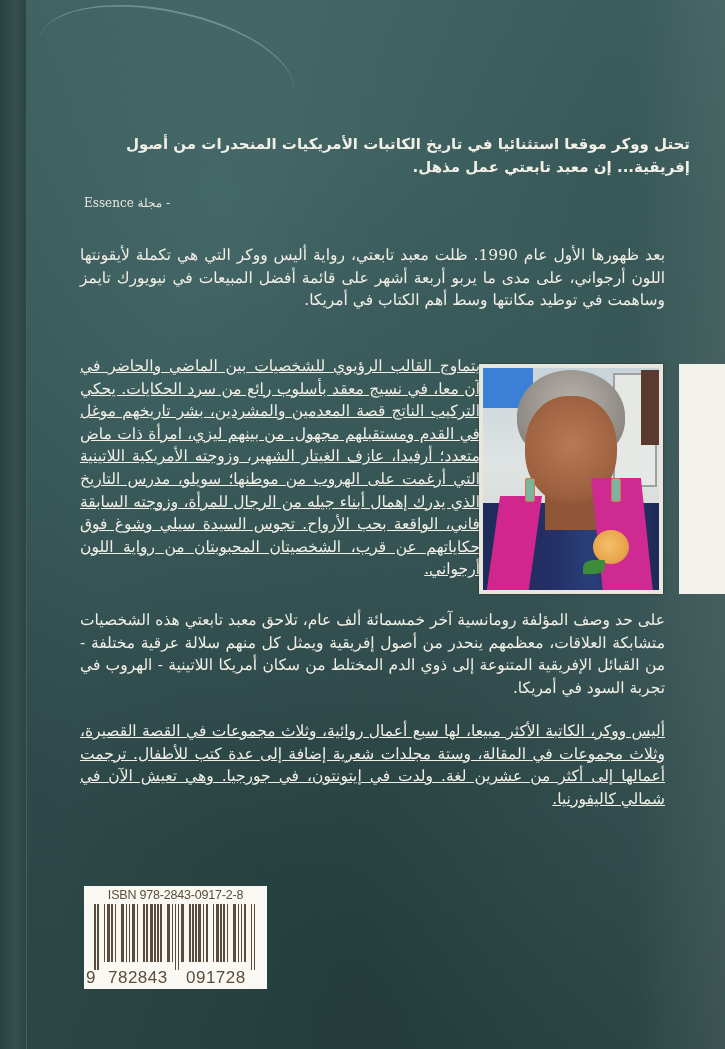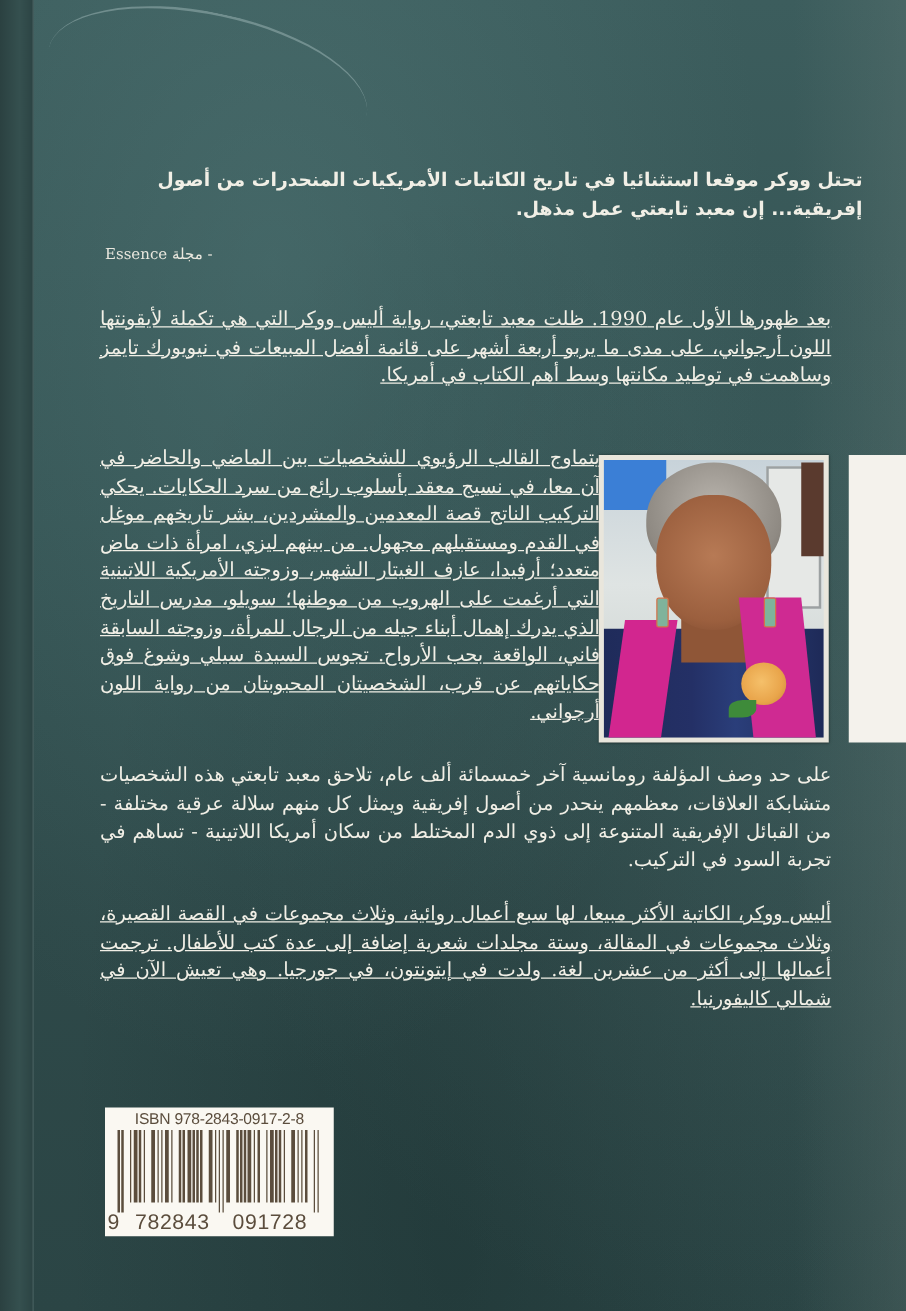--- a/index.html
+++ b/index.html
@@ -72,21 +72,21 @@
       font-size: 12px;
       direction: rtl;
     }
     .body-para {
       font-family: "DejaVu Serif", serif;
       font-size: 15.5px;
       line-height: 22.6px;
       text-align: justify;
       text-align-last: right;
     }
-    .p1 { right: 60px; top: 244px; width: 585px; text-decoration: underline; }
+    .p1 { right: 60px; top: 244px; width: 585px; }
     .p2 { right: 245px; top: 355px; width: 400px; text-decoration: underline; }
     .p3 { right: 60px; top: 609px; width: 585px; }
     .p4 { right: 60px; top: 720px; width: 585px; text-decoration: underline; }
 
     .photo-frame {
       position: absolute;
       left: 479px;
       top: 364px;
       width: 184px;
       height: 230px;
@@ -224,21 +224,21 @@
 <div class="cover">
   <div class="spine-edge"></div>
   <div class="scratch"></div>
   <div class="right-shade"></div>
 
   <div class="text quote">تحتل ووكر موقعا استثنائيا في تاريخ الكاتبات الأمريكيات المنحدرات من أصول إفريقية... إن معبد تابعتي عمل مذهل.</div>
   <div class="quote-source">- مجلة Essence</div>
 
   <div class="text body-para p1">بعد ظهورها الأول عام 1990. ظلت معبد تابعتي، رواية أليس ووكر التي هي تكملة لأيقونتها اللون أرجواني، على مدى ما يربو أربعة أشهر على قائمة أفضل المبيعات في نيويورك تايمز وساهمت في توطيد مكانتها وسط أهم الكتاب في أمريكا.</div>
   <div class="text body-para p2">يتماوج القالب الرؤيوي للشخصيات بين الماضي والحاضر في آن معا، في نسيج معقد بأسلوب رائع من سرد الحكايات. يحكي التركيب الناتج قصة المعدمين والمشردين، بشر تاريخهم موغل في القدم ومستقبلهم مجهول. من بينهم ليزي، امرأة ذات ماض متعدد؛ أرفيدا، عازف الغيتار الشهير، وزوجته الأمريكية اللاتينية التي أرغمت على الهروب من موطنها؛ سويلو، مدرس التاريخ الذي يدرك إهمال أبناء جيله من الرجال للمرأة، وزوجته السابقة فاني، الواقعة بحب الأرواح. تجوس السيدة سيلي وشوغ فوق حكاياتهم عن قرب، الشخصيتان المحبوبتان من رواية اللون أرجواني.</div>
-  <div class="text body-para p3">على حد وصف المؤلفة رومانسية آخر خمسمائة ألف عام، تلاحق معبد تابعتي هذه الشخصيات متشابكة العلاقات، معظمهم ينحدر من أصول إفريقية ويمثل كل منهم سلالة عرقية مختلفة - من القبائل الإفريقية المتنوعة إلى ذوي الدم المختلط من سكان أمريكا اللاتينية - تساهم في تجربة السود في التركيب.</div>
+  <div class="text body-para p3">على حد وصف المؤلفة رومانسية آخر خمسمائة ألف عام، تلاحق معبد تابعتي هذه الشخصيات متشابكة العلاقات، معظمهم ينحدر من أصول إفريقية ويمثل كل منهم سلالة عرقية مختلفة - من القبائل الإفريقية المتنوعة إلى ذوي الدم المختلط من سكان أمريكا اللاتينية - الهروب في تجربة السود في أمريكا.</div>
   <div class="text body-para p4">أليس ووكر، الكاتبة الأكثر مبيعا، لها سبع أعمال روائية، وثلاث مجموعات في القصة القصيرة، وثلاث مجموعات في المقالة، وستة مجلدات شعرية إضافة إلى عدة كتب للأطفال. ترجمت أعمالها إلى أكثر من عشرين لغة. ولدت في إيتونتون، في جورجيا. وهي تعيش الآن في شمالي كاليفورنيا.</div>
 
   <div class="photo-frame">
     <div class="photo" title="Portrait of the author with grey hair, pink scarf and orange rose">
       <div class="bg-blue"></div>
       <div class="bg-panel"></div>
       <div class="bg-frame"></div>
       <div class="top"></div>
       <div class="neck"></div>
       <div class="hair"></div>

